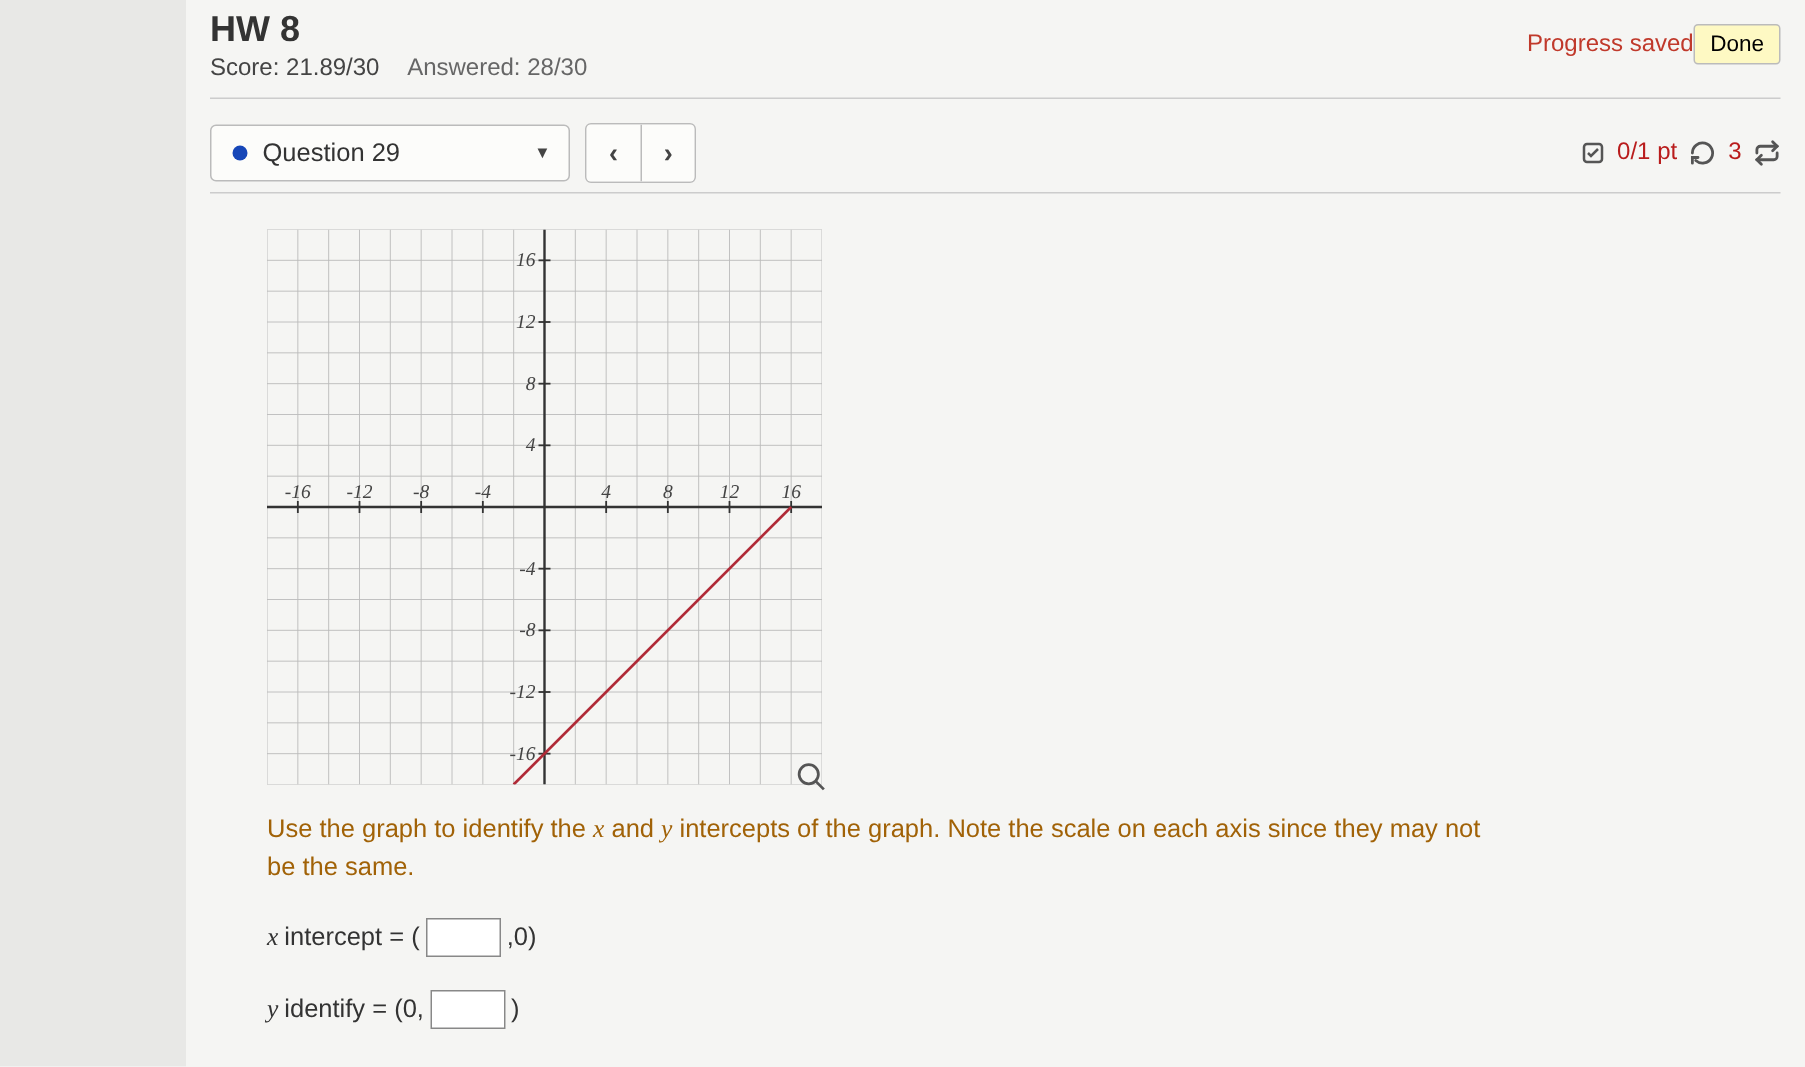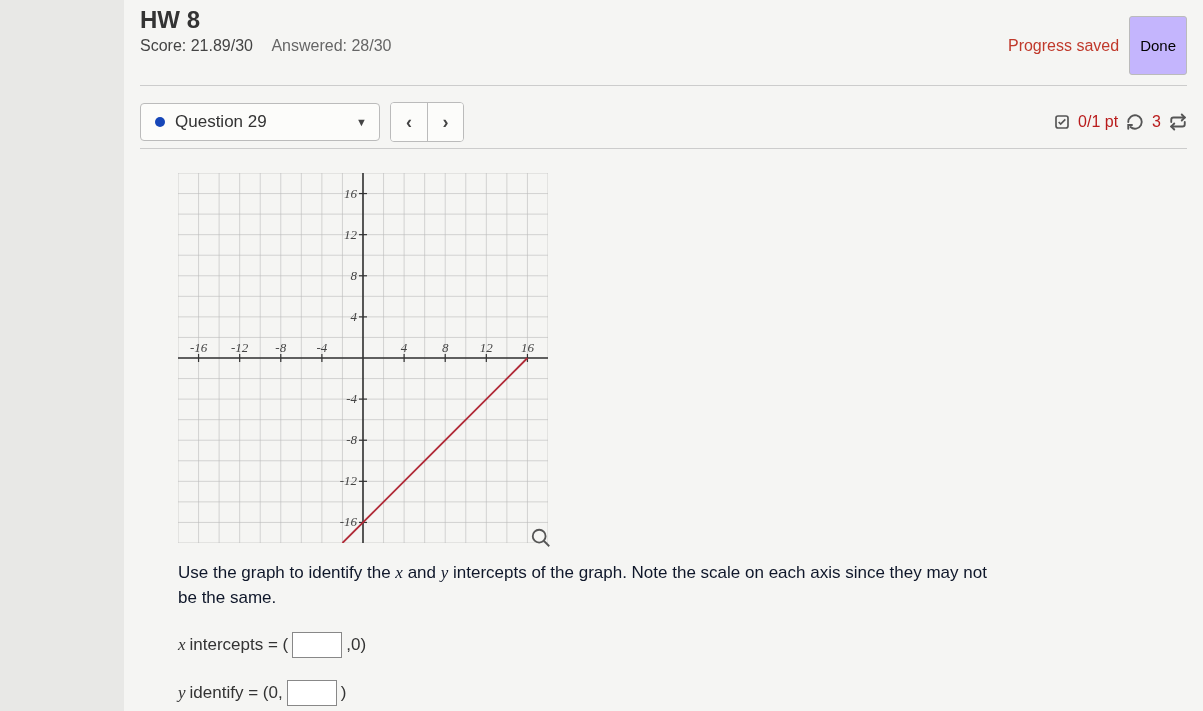--- a/index.html
+++ b/index.html
@@ -24,28 +24,28 @@
   }
   .header-row {
     display: flex;
     justify-content: space-between;
     align-items: flex-start;
   }
   .hw-title { font-size: 24px; font-weight: 600; color: #333; }
   .score-line { font-size: 16px; color: #444; margin-top: 3px; }
   .score-line .answered { margin-left: 14px; color: #666; }
   .progress {
-    display: flex; align-items: center; gap: 10px;
+    display: flex; align-items: center; 
     padding-top: 10px;
   }
   .progress-saved { color: #c0392b; font-size: 16px; }
   .done-btn {
     border: 1px solid #bbb;
-    background: #c4b5fd;
-    padding: 20px 10px;
+    background: #fef9c3;
+    padding: 4px 10px;
     font-size: 15px;
     border-radius: 3px;
     cursor: pointer;
   }
   .hr { border-top: 1px solid #ccc; margin-top: 10px; }
 
   .qbar {
     display: flex; align-items: center; justify-content: space-between;
     margin-top: 16px;
     border-bottom: 1px solid #ccc;
@@ -79,21 +79,21 @@
 
   .content { padding: 24px 20px 0 38px; }
 
   .graph-wrap { position: relative; width: 370px; height: 370px; }
   .graph-svg { position: absolute; left: 0; top: 0; }
   .mag {
     position: absolute; right: -4px; bottom: -6px;
     width: 22px; height: 22px; cursor: pointer;
   }
 
-  .prompt { margin-top: 18px; font-size: 17px; color: #0f172a; max-width: 820px; line-height: 1.45; }
+  .prompt { margin-top: 18px; font-size: 17px; color: #a16207; max-width: 820px; line-height: 1.45; }
   .math-var { font-style: italic; font-family: "Times New Roman", serif; }
 
   .intercept-line { margin-top: 22px; font-size: 17px; display: flex; align-items: center; gap: 4px; }
   .ans-box {
     width: 50px; height: 26px;
     border: 1px solid #888;
     background: #fff;
     font-size: 15px;
     padding: 2px 4px;
   }
@@ -236,21 +236,21 @@
         <line x1="15" y1="15" x2="21" y2="21"></line>
       </svg>
     </div>
 
     <p class="prompt">
       <span>Use the graph to identify the </span><span class="math-var">x</span><span> and </span><span class="math-var">y</span><span> intercepts of the graph. Note the scale on each axis since they may not be the same.</span>
     </p>
 
     <div class="intercept-line">
       <span class="math-var">x</span>
-        <span> intercepts = (</span>
+        <span> intercept = (</span>
       <input class="ans-box" value="" style="">
       <span>,0)</span>
     </div>
 
     <div class="intercept-line">
       <span class="math-var">y</span>
         <span> identify = (0,</span>
       <input class="ans-box" value="" style="">
       <span>)</span>
     </div>

